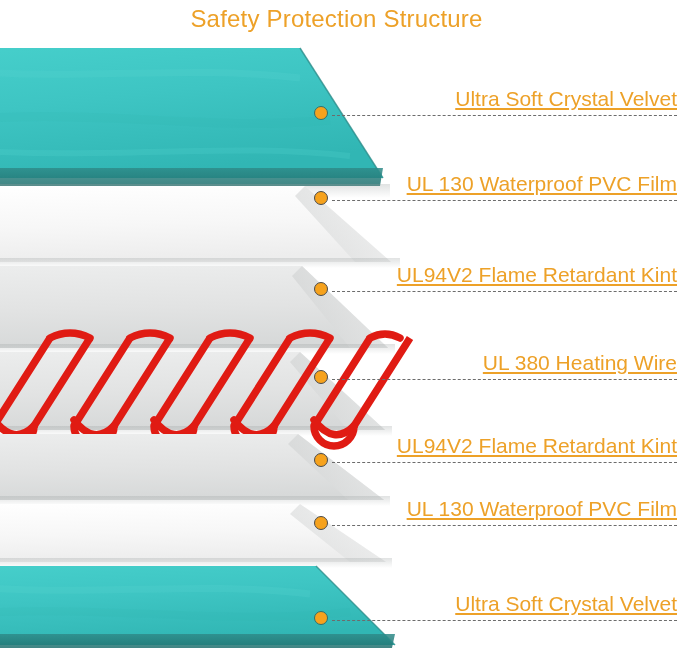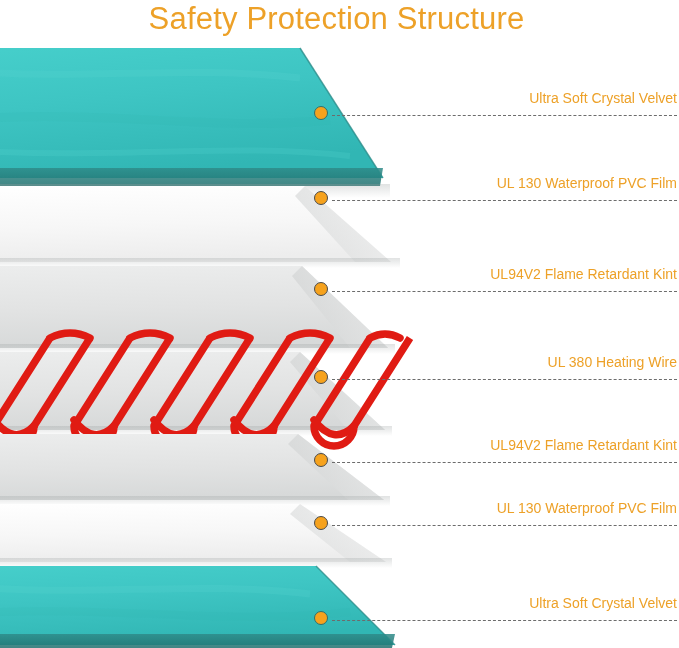--- a/index.html
+++ b/index.html
@@ -19,21 +19,21 @@
     overflow: hidden;
   }
 
   
   #title {
     position: absolute;
     left: 0;
     top: 0;
     width: 679px;
     text-align: center;
-    font-size: 31px;
+    font-size: 24px;
     line-height: 38px;
     letter-spacing: 0.2px;
     color: #eda128;
     white-space: nowrap;
     padding-right: 6px;
     box-sizing: border-box;
   }
 
   
   #stack {
@@ -71,24 +71,25 @@
     border: 1.5px solid #4b4b4b;
     box-sizing: border-box;
   }
   .dot.on-teal {
     border-color: #2f6f6d;
   }
   .clabel {
     position: absolute;
     right: 2px;
     bottom: 5px;
-    font-size: 14px;
+    font-size: 21px;
     line-height: 23px;
     color: #eda128;
     white-space: nowrap;
+    text-decoration: underline;
   }
 </style>
 </head>
 <body>
 
 <div id="infographic">
 
   <div id="title">Safety Protection Structure</div>
 
   <div id="stack">

